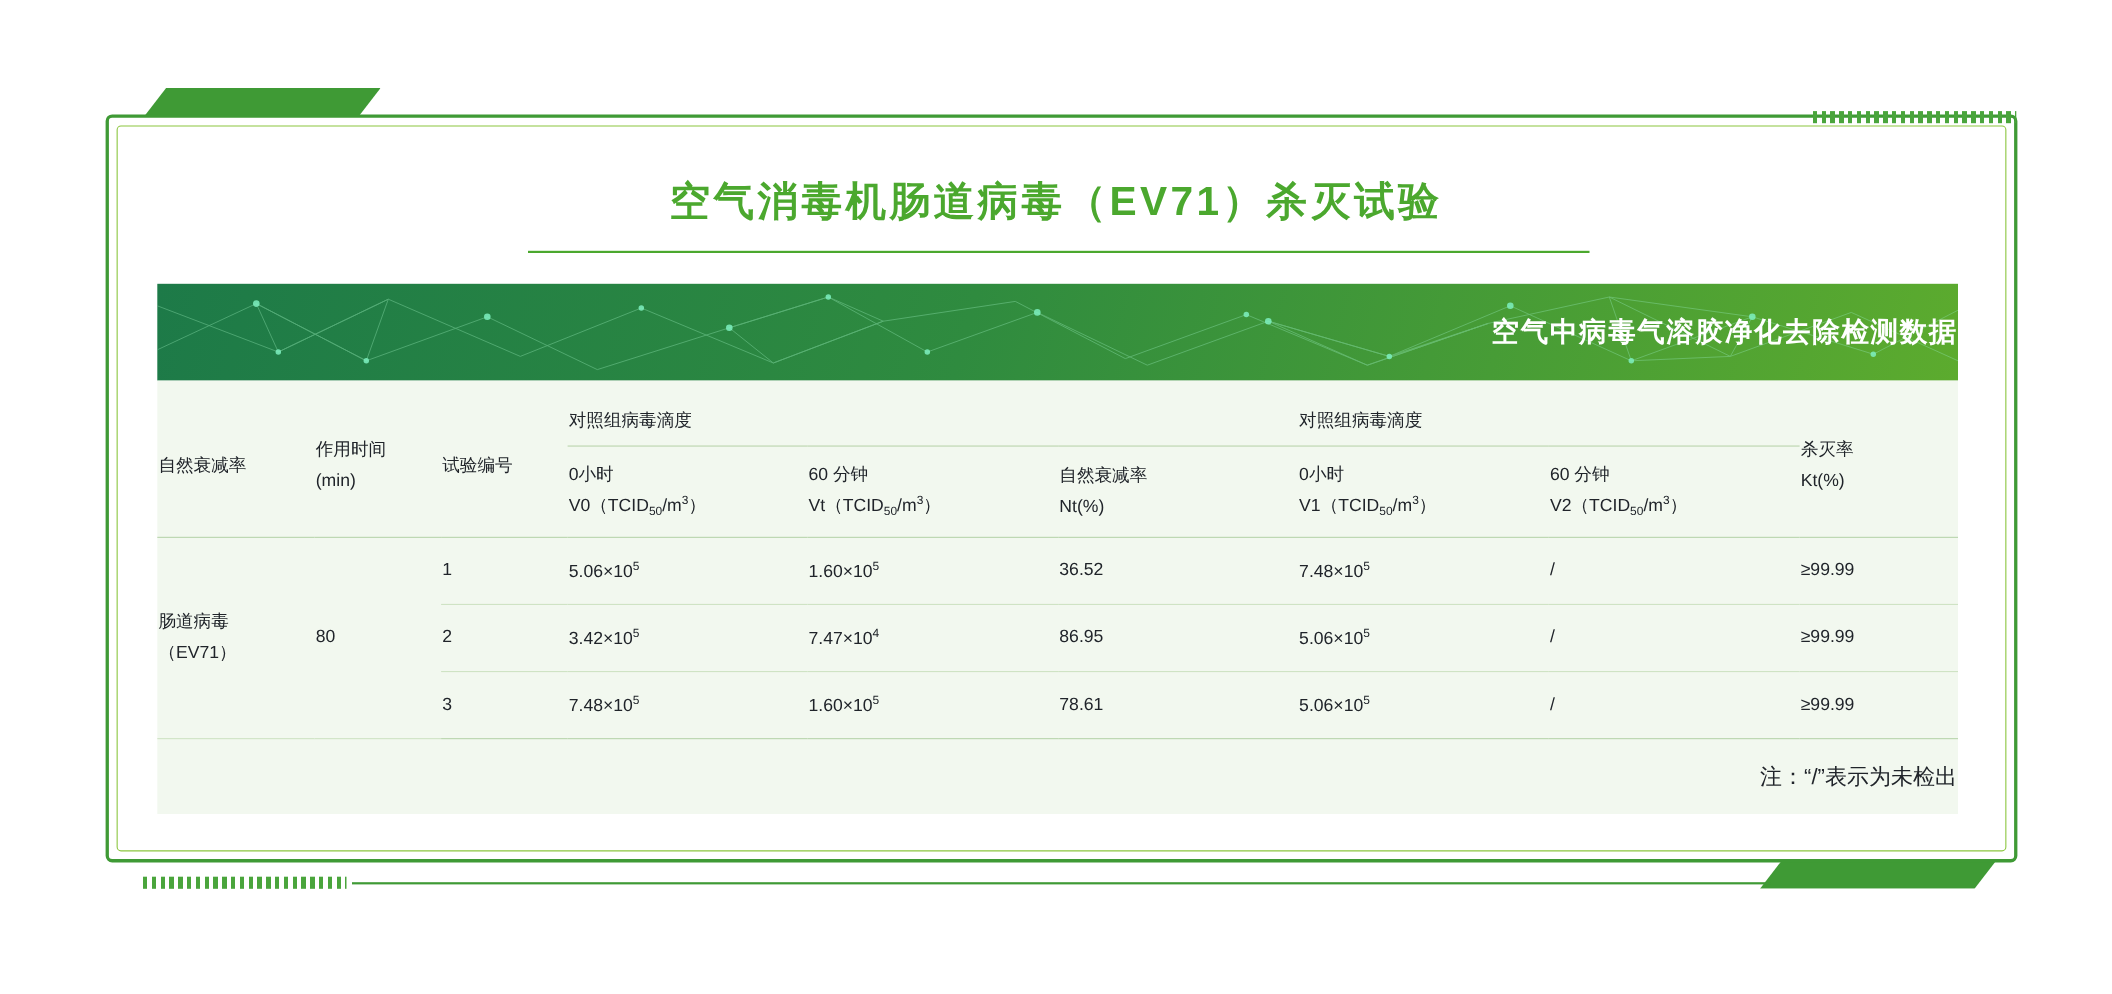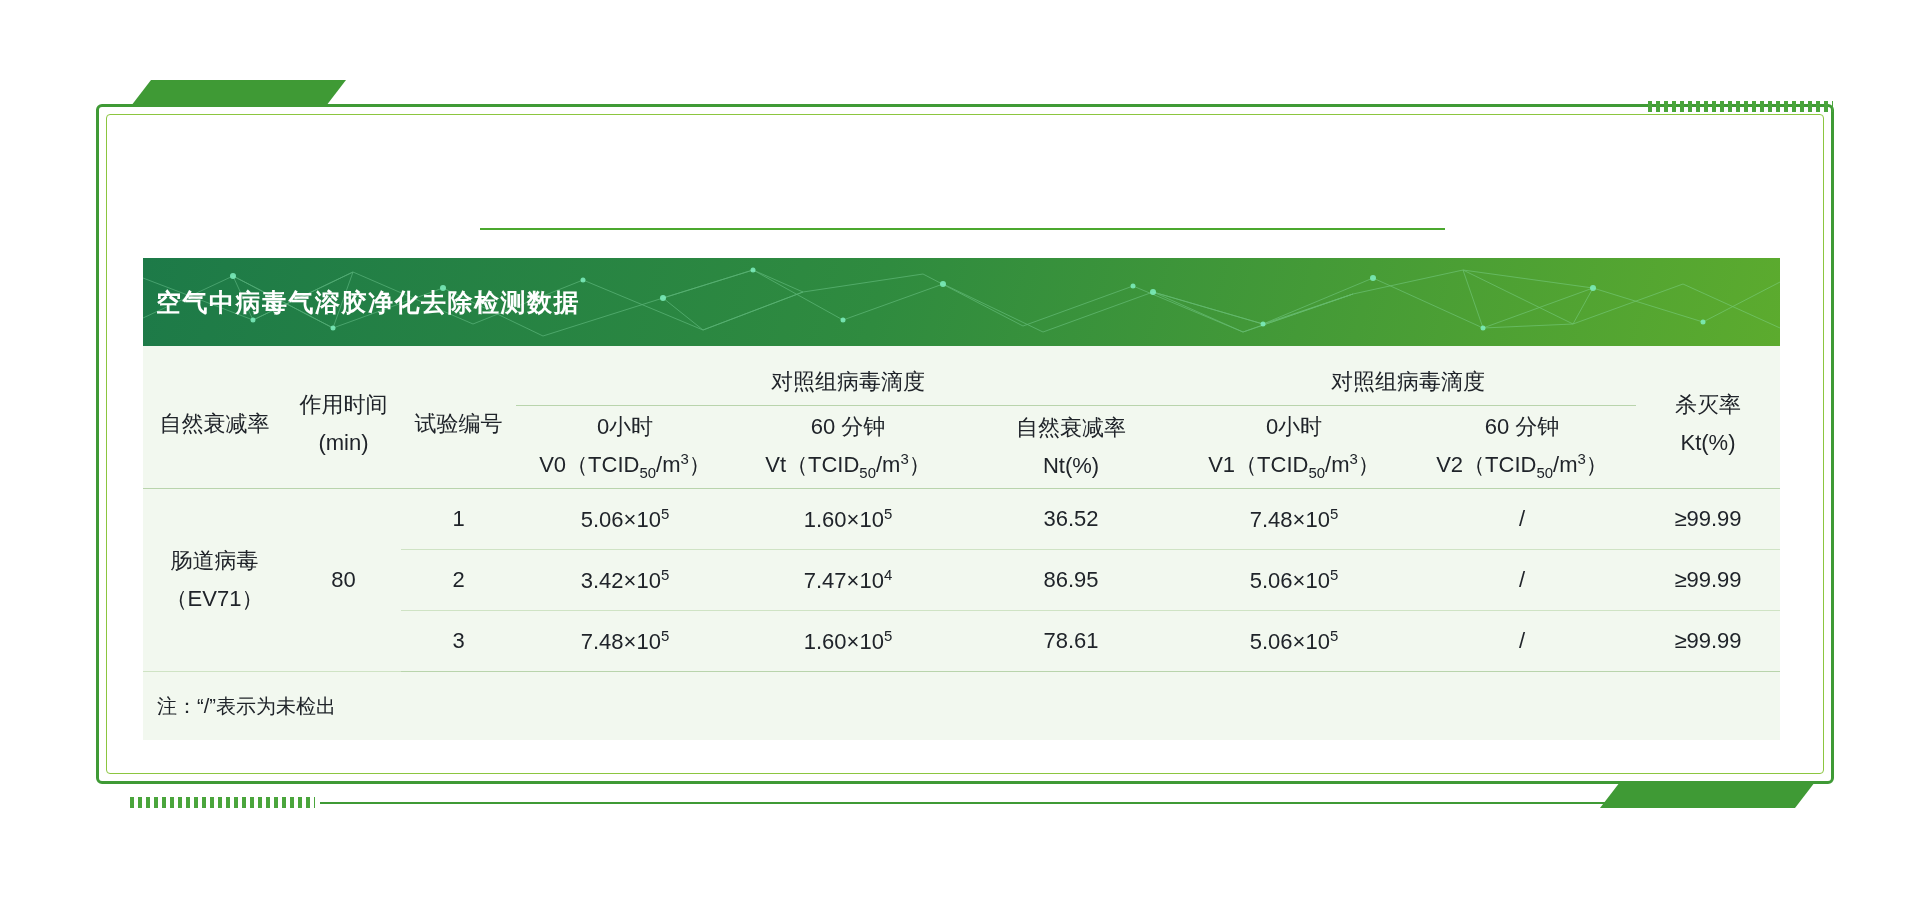--- a/index.html
+++ b/index.html
@@ -126,26 +126,26 @@
     background: linear-gradient(105deg, #1d7a48 0%, #2f8b3f 45%, #5cab2e 100%);
     overflow: hidden;
   }
   .banner svg {
     position: absolute;
     left: 0;
     top: 0;
   }
   .banner-text {
     position: absolute;
-    left: 13px;
+    left: 0;
     top: 0;
     width: 100%;
     height: 88px;
     line-height: 88px;
-    text-align: left;
+    text-align: right;
     color: #ffffff;
     font-size: 25px;
     font-weight: bold;
     letter-spacing: 1.5px;
   }
 
   
   .table-wrap {
     position: absolute;
     left: 143px;
@@ -154,23 +154,22 @@
     background: #f2f8ef;
   }
   table.data {
     border-collapse: collapse;
     width: 1637px;
     table-layout: fixed;
     background: #f2f8ef;
   }
   table.data td, table.data th {
     border: none;
-    text-align: center;
     color: #20242a;
-    font-size: 22px;
+    font-size: 16px;
     font-weight: normal;
   }
   .hdr-row1 td { height: 44px; padding-top: 14px; vertical-align: middle;}
   .hdr-group {
     border-bottom: 1px solid #b9d4ac !important;
     font-size: 19px;
   }
   .hdr-row2 td {
     height: 80px;
     vertical-align: middle;
@@ -205,20 +204,21 @@
 <div class="stage">
 
   <div class="corner-tl"></div>
   <div class="corner-br"></div>
   <div class="frame-outer"></div>
   <div class="frame-inner"></div>
   <div class="dash-bar dash-top-right"></div>
   <div class="dash-bar dash-bottom-left"></div>
   <div class="line-thin line-bottom"></div>
 
+  <div class="title">空气消毒机肠道病毒（EV71）杀灭试验</div>
   <div class="title-rule"></div>
 
   <div class="banner">
     <svg width="1637" height="88" viewBox="0 0 1637 88" aria-hidden="true">
       <g stroke="#8fe3b0" stroke-width="0.8" opacity="0.45" fill="none">
         <path d="M0,60 L90,18 L190,70 L300,30 L400,78 L520,40 L610,12 L700,62 L800,26 L900,74 L1010,34 L1120,66 L1230,20 L1340,70 L1450,30 L1560,64 L1637,24"></path>
         <path d="M0,20 L110,62 L210,14 L330,66 L440,22 L560,72 L660,34 L780,16 L880,68 L990,28 L1100,74 L1210,36 L1320,12 L1430,66 L1540,26 L1637,70"></path>
         <path d="M90,18 L110,62 L210,14 L190,70 Z"></path>
         <path d="M520,40 L560,72 L660,34 L610,12 Z"></path>
         <path d="M1010,34 L1100,74 L1210,36 L1120,66 Z"></path>
@@ -339,19 +339,19 @@
           <td>3</td>
           <td><span>7.48×10</span><sup>5</sup></td>
           <td><span>1.60×10</span><sup>5</sup></td>
           <td>78.61</td>
           <td><span>5.06×10</span><sup>5</sup></td>
           <td>/</td>
           <td>≥99.99</td>
         </tr>
 
         <tr>
-          <td colspan="9" style="height:66px; text-align:left; padding-left:14px; font-size:20px; vertical-align:middle;">注：“/”表示为未检出</td>
+          <td colspan="9" style="height:66px; text-align:right; padding-left:14px; font-size:20px; vertical-align:middle;">注：“/”表示为未检出</td>
         </tr>
       </tbody>
     </table>
   </div>
 
 </div>
 
 </body></html>

